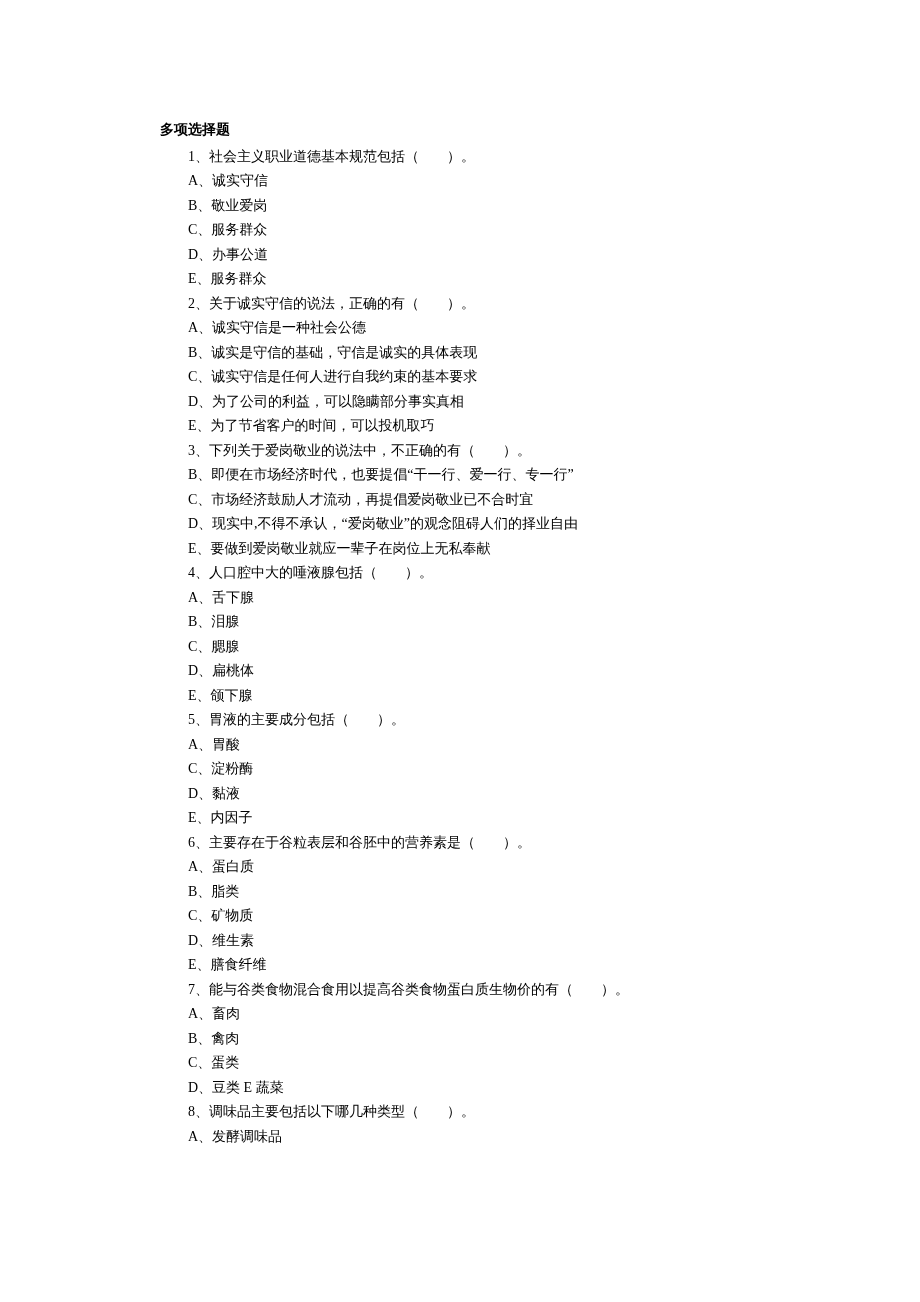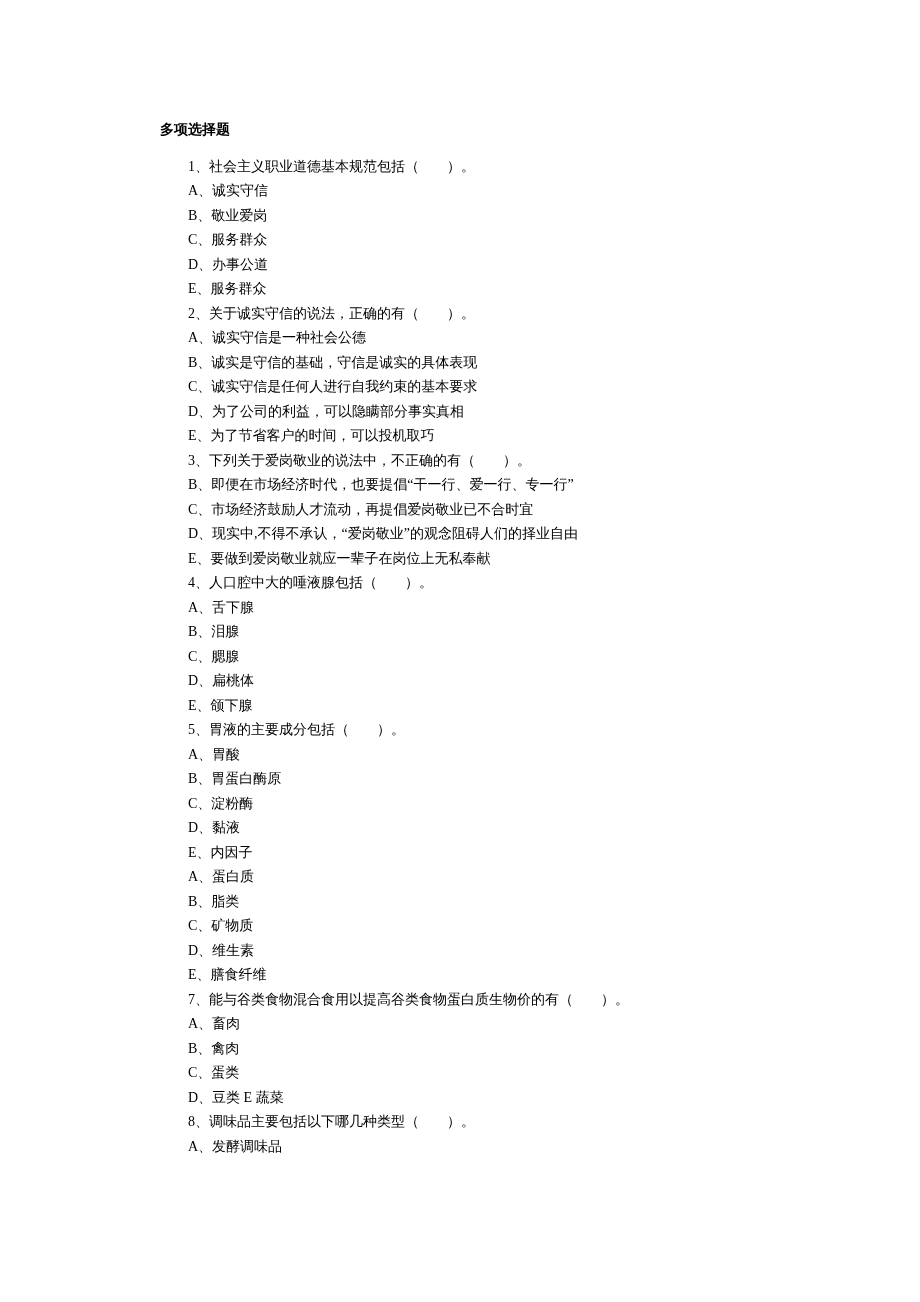--- a/index.html
+++ b/index.html
@@ -11,21 +11,21 @@
       background: #ffffff;
       font-family: "SimSun", "宋体", serif;
       font-size: 14px;
       color: #000000;
       line-height: 1.75;
       width: 920px;
       padding: 118px 160px 60px 160px;
     }
     .section-title {
       font-weight: bold;
-      margin-bottom: 12px;
+      margin-bottom: 2px;
     }
     .indented {
       padding-left: 2em;
     }
     .line {
       white-space: pre-wrap;
     }
   </style>
 </head>
 <body>
@@ -51,24 +51,24 @@
     <div class="indented line">D、现实中,不得不承认，“爱岗敬业”的观念阻碍人们的择业自由</div>
     <div class="indented line">E、要做到爱岗敬业就应一辈子在岗位上无私奉献</div>
     <div class="indented line">4、人口腔中大的唾液腺包括（　　）。</div>
     <div class="indented line">A、舌下腺</div>
     <div class="indented line">B、泪腺</div>
     <div class="indented line">C、腮腺</div>
     <div class="indented line">D、扁桃体</div>
     <div class="indented line">E、颌下腺</div>
     <div class="indented line">5、胃液的主要成分包括（　　）。</div>
     <div class="indented line">A、胃酸</div>
-    <div class="indented line">B、胃蛋白酶原</div>
     <div class="indented line">C、淀粉酶</div>
     <div class="indented line">D、黏液</div>
     <div class="indented line">E、内因子</div>
+    <div class="indented line">6、主要存在于谷粒表层和谷胚中的营养素是（　　）。</div>
     <div class="indented line">A、蛋白质</div>
     <div class="indented line">B、脂类</div>
     <div class="indented line">C、矿物质</div>
     <div class="indented line">D、维生素</div>
     <div class="indented line">E、膳食纤维</div>
     <div class="indented line">7、能与谷类食物混合食用以提高谷类食物蛋白质生物价的有（　　）。</div>
     <div class="indented line">A、畜肉</div>
     <div class="indented line">B、禽肉</div>
     <div class="indented line">C、蛋类</div>
     <div class="indented line">D、豆类 E 蔬菜</div>

